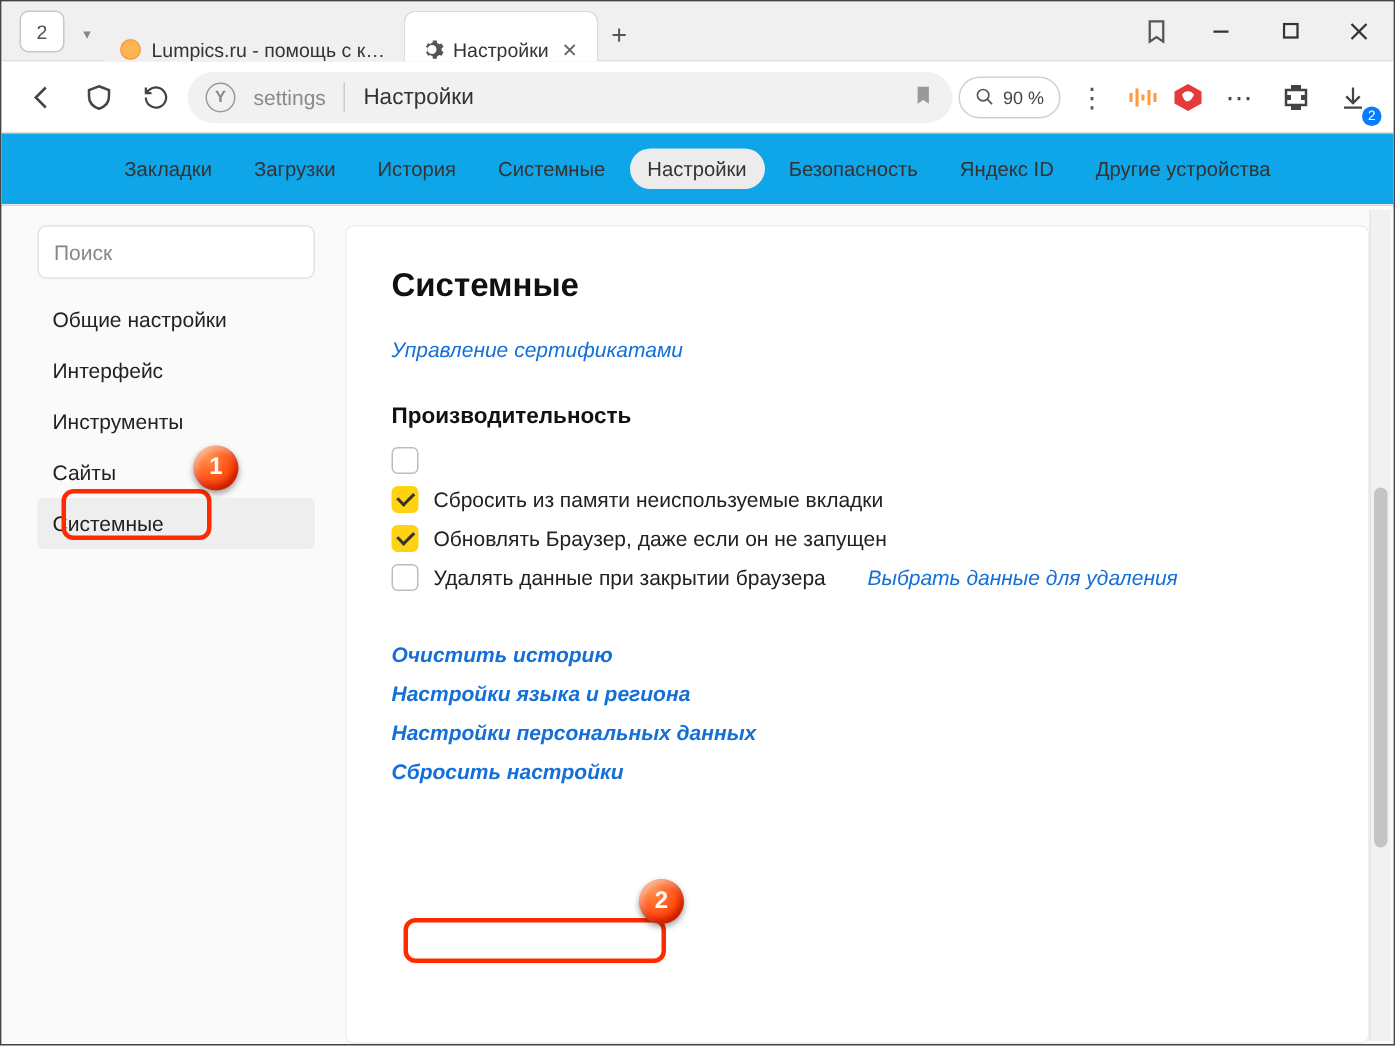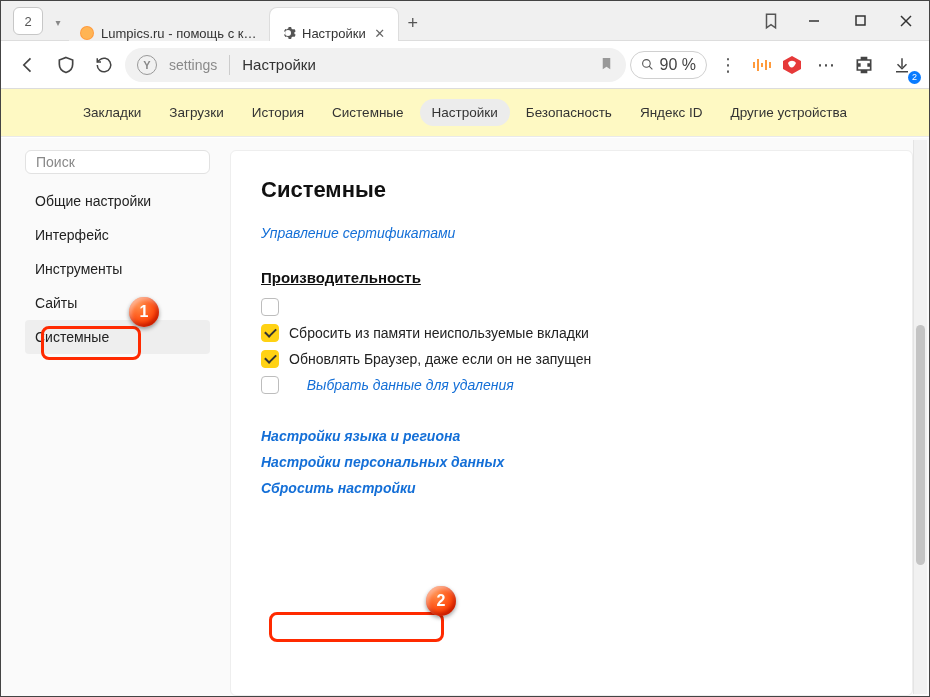--- a/index.html
+++ b/index.html
@@ -87,75 +87,75 @@
     border:1.5px solid #999; display:flex; align-items:center; justify-content:center;
     font-size:11px;font-weight:bold;color:#888;
   }
   .address .domain{color:#8a8a8a; font-size:14px;}
   .address .sep{width:1px;height:20px;background:#ccc;}
   .address .page{color:#333; font-size:15px;}
   .address .spacer{flex:1;}
   .zoom-chip{
     height:28px; border:1px solid #d0d0d0; border-radius:16px;
     padding:0 10px; display:flex; align-items:center; gap:6px;
-    font-size:16px; color:#444;
+    font-size:12px; color:#444;
   }
   .ext-icon{
     width:26px;height:26px; display:flex; align-items:center; justify-content:center;
   }
   .dl-badge{position:relative;}
   .dl-badge .count{
     position:absolute; right:-2px; bottom:-2px;
     background:#0a7cff;color:#fff;font-size:9px;
     width:13px;height:13px;border-radius:50%;
     display:flex;align-items:center;justify-content:center;
   }
   
   .settings-nav{
     height:48px; display:flex; align-items:center; justify-content:center;
     gap:4px; border-bottom:1px solid #eaeaea;
     font-size:13.5px;
-    background:#fef9c3;
+    background:#0ea5e9;
   }
   .nav-item{
     padding:6px 12px; color:#333; border-radius:14px;
   }
   .nav-item.active{ background:#ececec; }
   
   .content{
     position:absolute; left:0; right:0;
     top:137px; bottom:0;
     display:flex; background:#fafafa;
     padding:12px 16px 0 24px; gap:20px;
   }
   .sidebar{
     width:185px; flex:none;
   }
   .search-box{
-    height:24px; background:#fff; border:1px solid #e2e2e2;
+    height:36px; background:#fff; border:1px solid #e2e2e2;
     border-radius:6px;
     display:flex; align-items:center; padding:0 10px;
     color:#888; font-size:14px; margin-bottom:10px;
   }
   .side-item{
     padding:9px 10px; font-size:14px; color:#222;
     border-radius:4px;
   }
   .side-item.active{ background:#eeeeee; }
   .main{
     flex:1; background:#fff; border:1px solid #eee;
     border-radius:6px; padding:26px 30px;
     overflow:auto;
   }
   h2.section-title{
     font-size:22px; font-weight:600; margin:0 0 22px 0; color:#111;
   }
   .link{ color:#146fd7; text-decoration:none; font-size:14px;font-style:italic;}
   .link.bold{font-weight:600;}
-  .subhead{ font-weight:600; font-size:15px; margin:28px 0 12px 0; color:#111;text-decoration:underline;}
+  .subhead{ font-weight:600; font-size:15px; margin:28px 0 12px 0; color:#111;}
   .chk-row{
     display:flex; align-items:center; gap:10px;
     margin:8px 0; font-size:14px; color:#222;
   }
   .chk{
     width:18px; height:18px; border-radius:4px; flex:none;
     border:1.5px solid #bdbdbd; background:#fff;
     display:flex; align-items:center; justify-content:center;
   }
   .chk.checked{ background:#ffd214; border-color:#ffd214; }
@@ -351,25 +351,27 @@
       <span class="chk checked"></span>
       <span>Сбросить из памяти неиспользуемые вкладки</span>
     </div>
     <div class="chk-row">
       <span class="chk checked"></span>
       <span>Обновлять Браузер, даже если он не запущен</span>
     </div>
 
     <div class="chk-row">
       <span class="chk"></span>
+      <span>Удалять данные при закрытии браузера</span>
       &nbsp;&nbsp;
       <a href="#" class="link">Выбрать данные для удаления</a>
     </div>
 
     <div class="link-list" style="margin-top:34px;">
+      <a href="#" class="link bold">Очистить историю</a>
       <a href="#" class="link bold">Настройки языка и региона</a>
       <a href="#" class="link bold">Настройки персональных данных</a>
       <a href="#" class="link bold">Сбросить настройки</a>
     </div>
   </div>
 </div>
 
 <div class="scrollbar-v">
   <div class="scrollbar-thumb"></div>
 </div>

